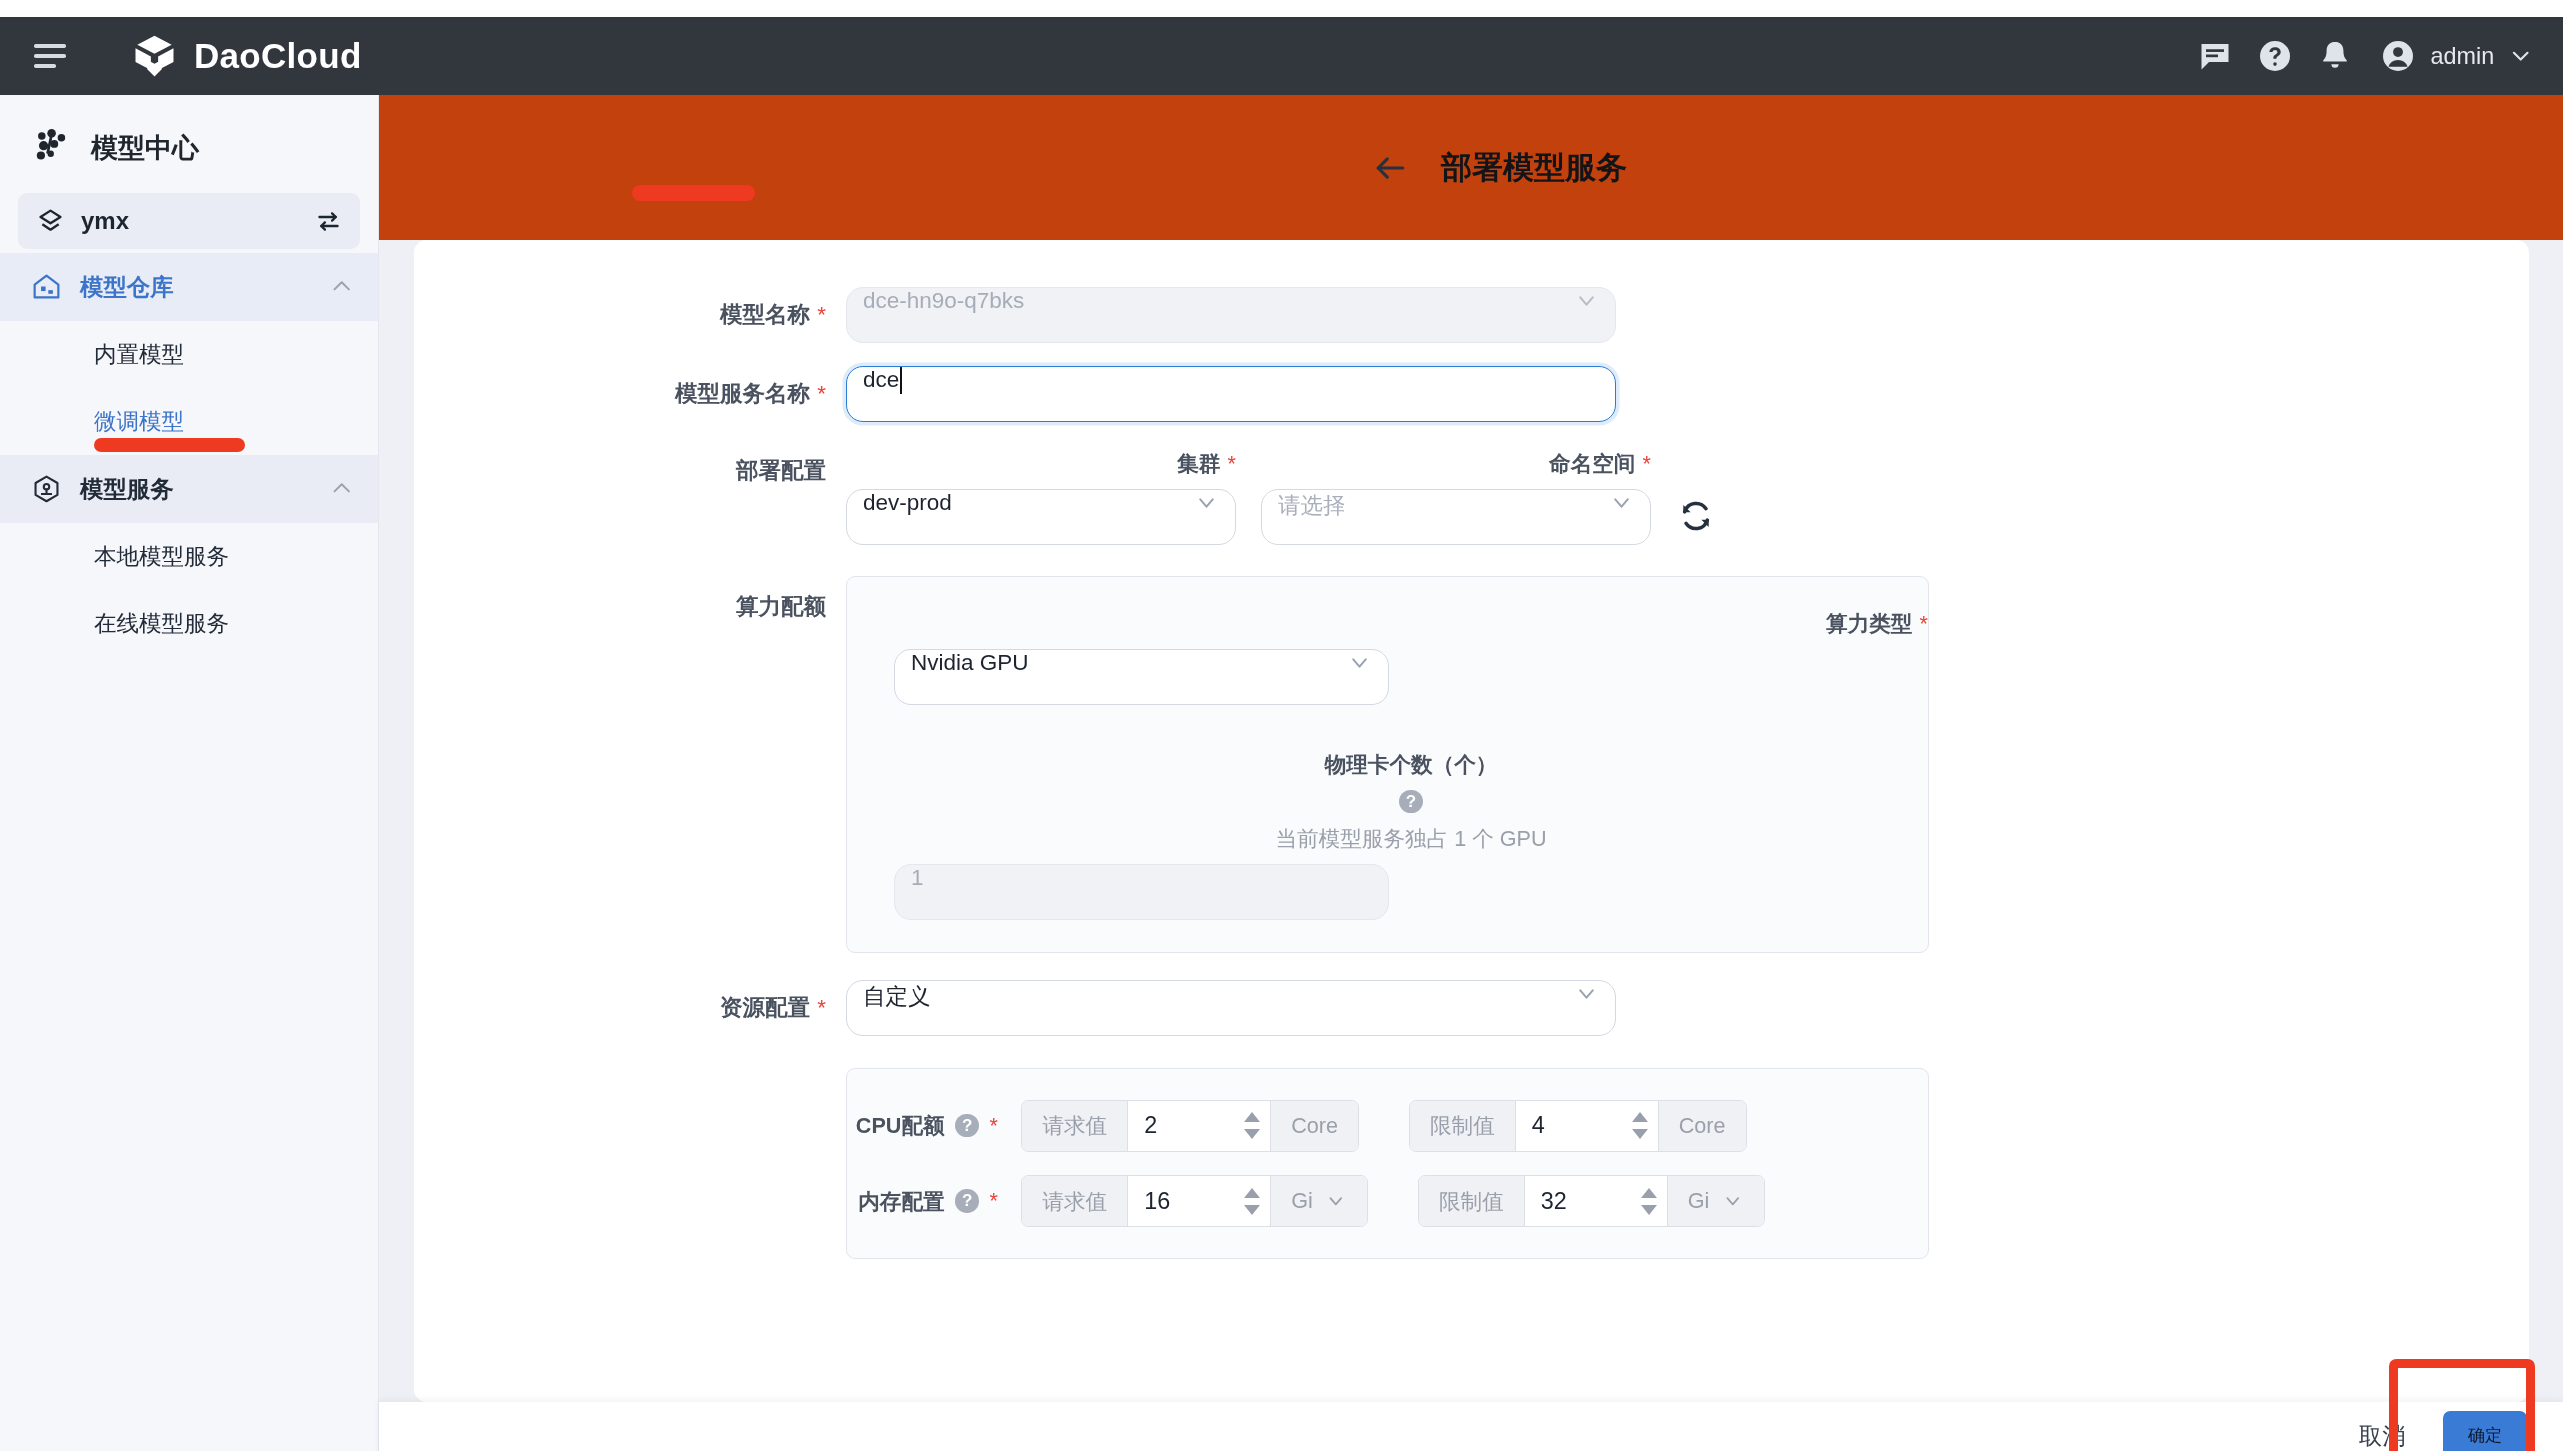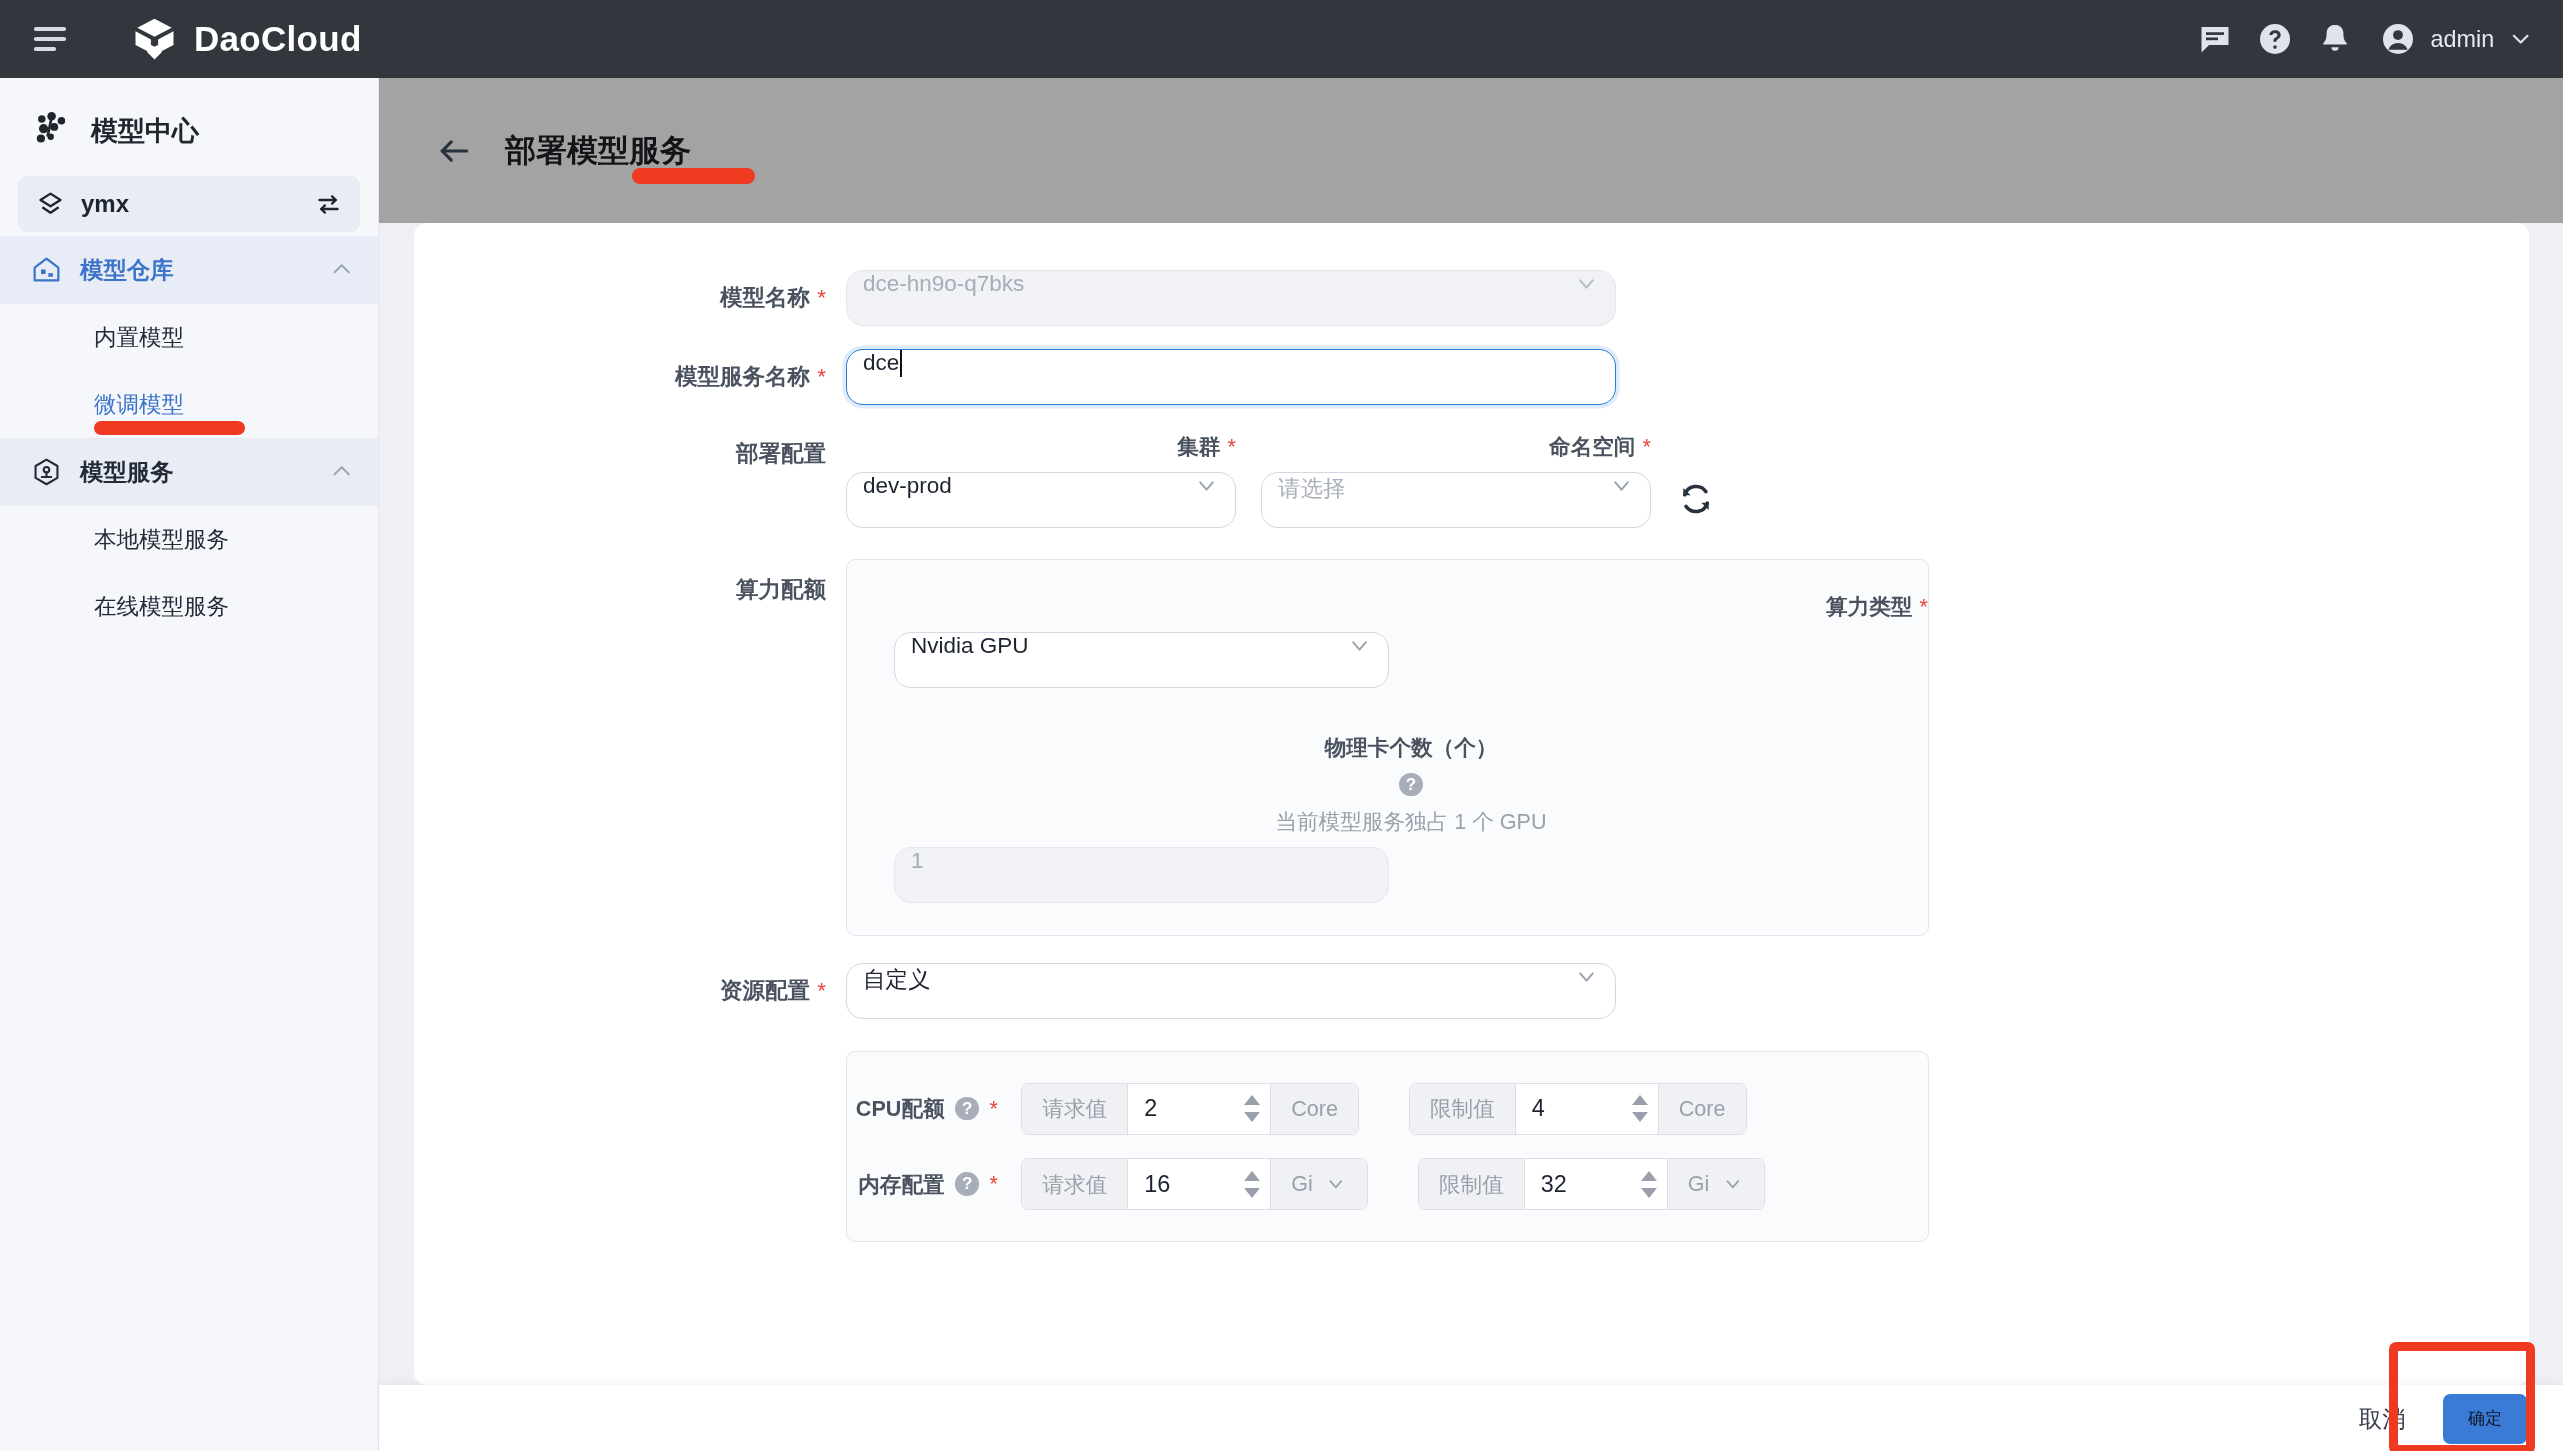--- a/index.html
+++ b/index.html
@@ -2,21 +2,21 @@
 <html style="font-size:14.4px"><head>
 <meta charset="utf-8">
 <style>
   * { box-sizing: border-box; margin: 0; padding: 0; }
   html, body {
     width: 2563px; height: 1452px;
     font-family: "Liberation Sans", "DejaVu Sans", sans-serif;
     background: #ffffff;
     overflow: hidden;
   }
-  #app { position: relative; width: 2563px; height: 1095px; }
+  #app { position: relative; width: 2563px; height: 1095px; margin-top: 17px; }
 
   
   .topbar {
     position: absolute; left: 0; top: 0; width: 2563px; height: 78px;
     background: #32363d;
     display: flex; align-items: center;
   }
   .hamburger {
     margin-left: 34px; width: 41px; height: 41px;
     display: flex; flex-direction: column; justify-content: center; gap: 6.3px;
@@ -83,21 +83,21 @@
   
   .redbar { position:absolute; background:#ee3a21; border-radius: 898px; }
 
   
   .main {
     position: absolute; left: 379px; top: 78px; width: 2184px; height: 1373px;
     background: #eef0f5;
   }
   .page-head {
     position: absolute; left:0; top:0; width: 2184px; height: 145px;
-    background: #a3a3a3; display:flex; align-items:center; padding-left: 55px;
+    background: #c2410c; display:flex; align-items:center; padding-left: 55px; justify-content: center;
   }
   .back-arrow { width: 40px; height: 40px; color:#27313d; cursor:pointer; }
   .page-title { margin-left: 31px; font-size: 31px; font-weight: 700; color:#121417; }
 
   .card {
     position:absolute; left: 35px; top: 145px; width: 2115px; height: 1162px;
     background: #ffffff; border-radius: 12.6px;
     overflow: hidden;
   }
 

